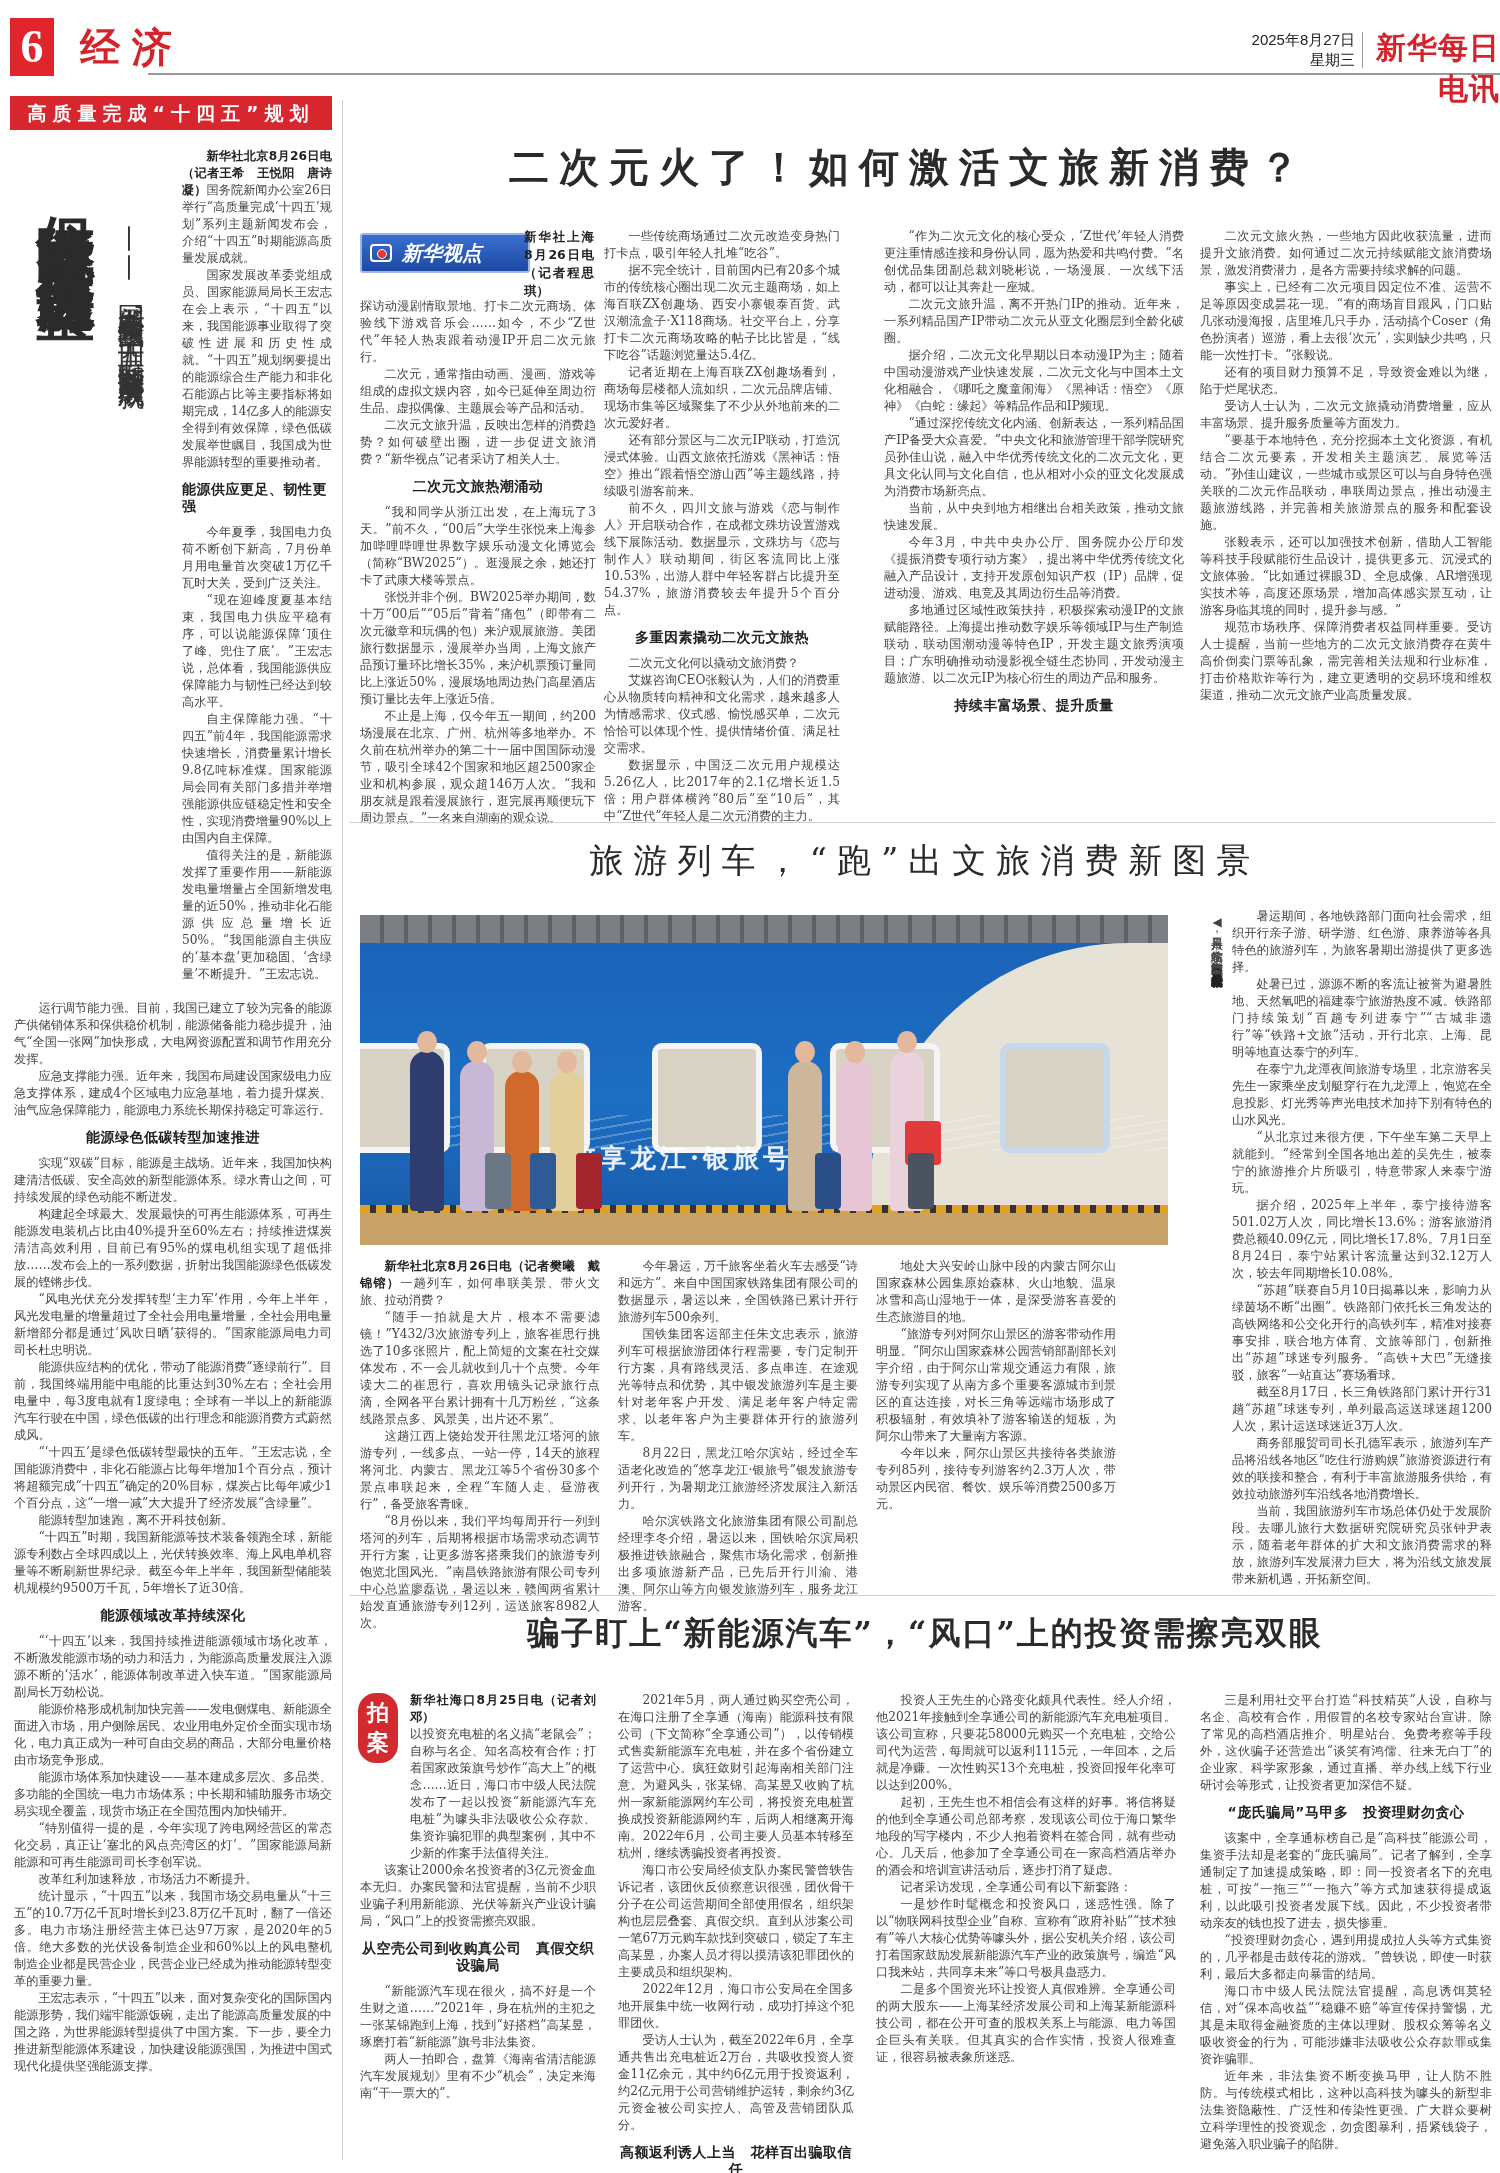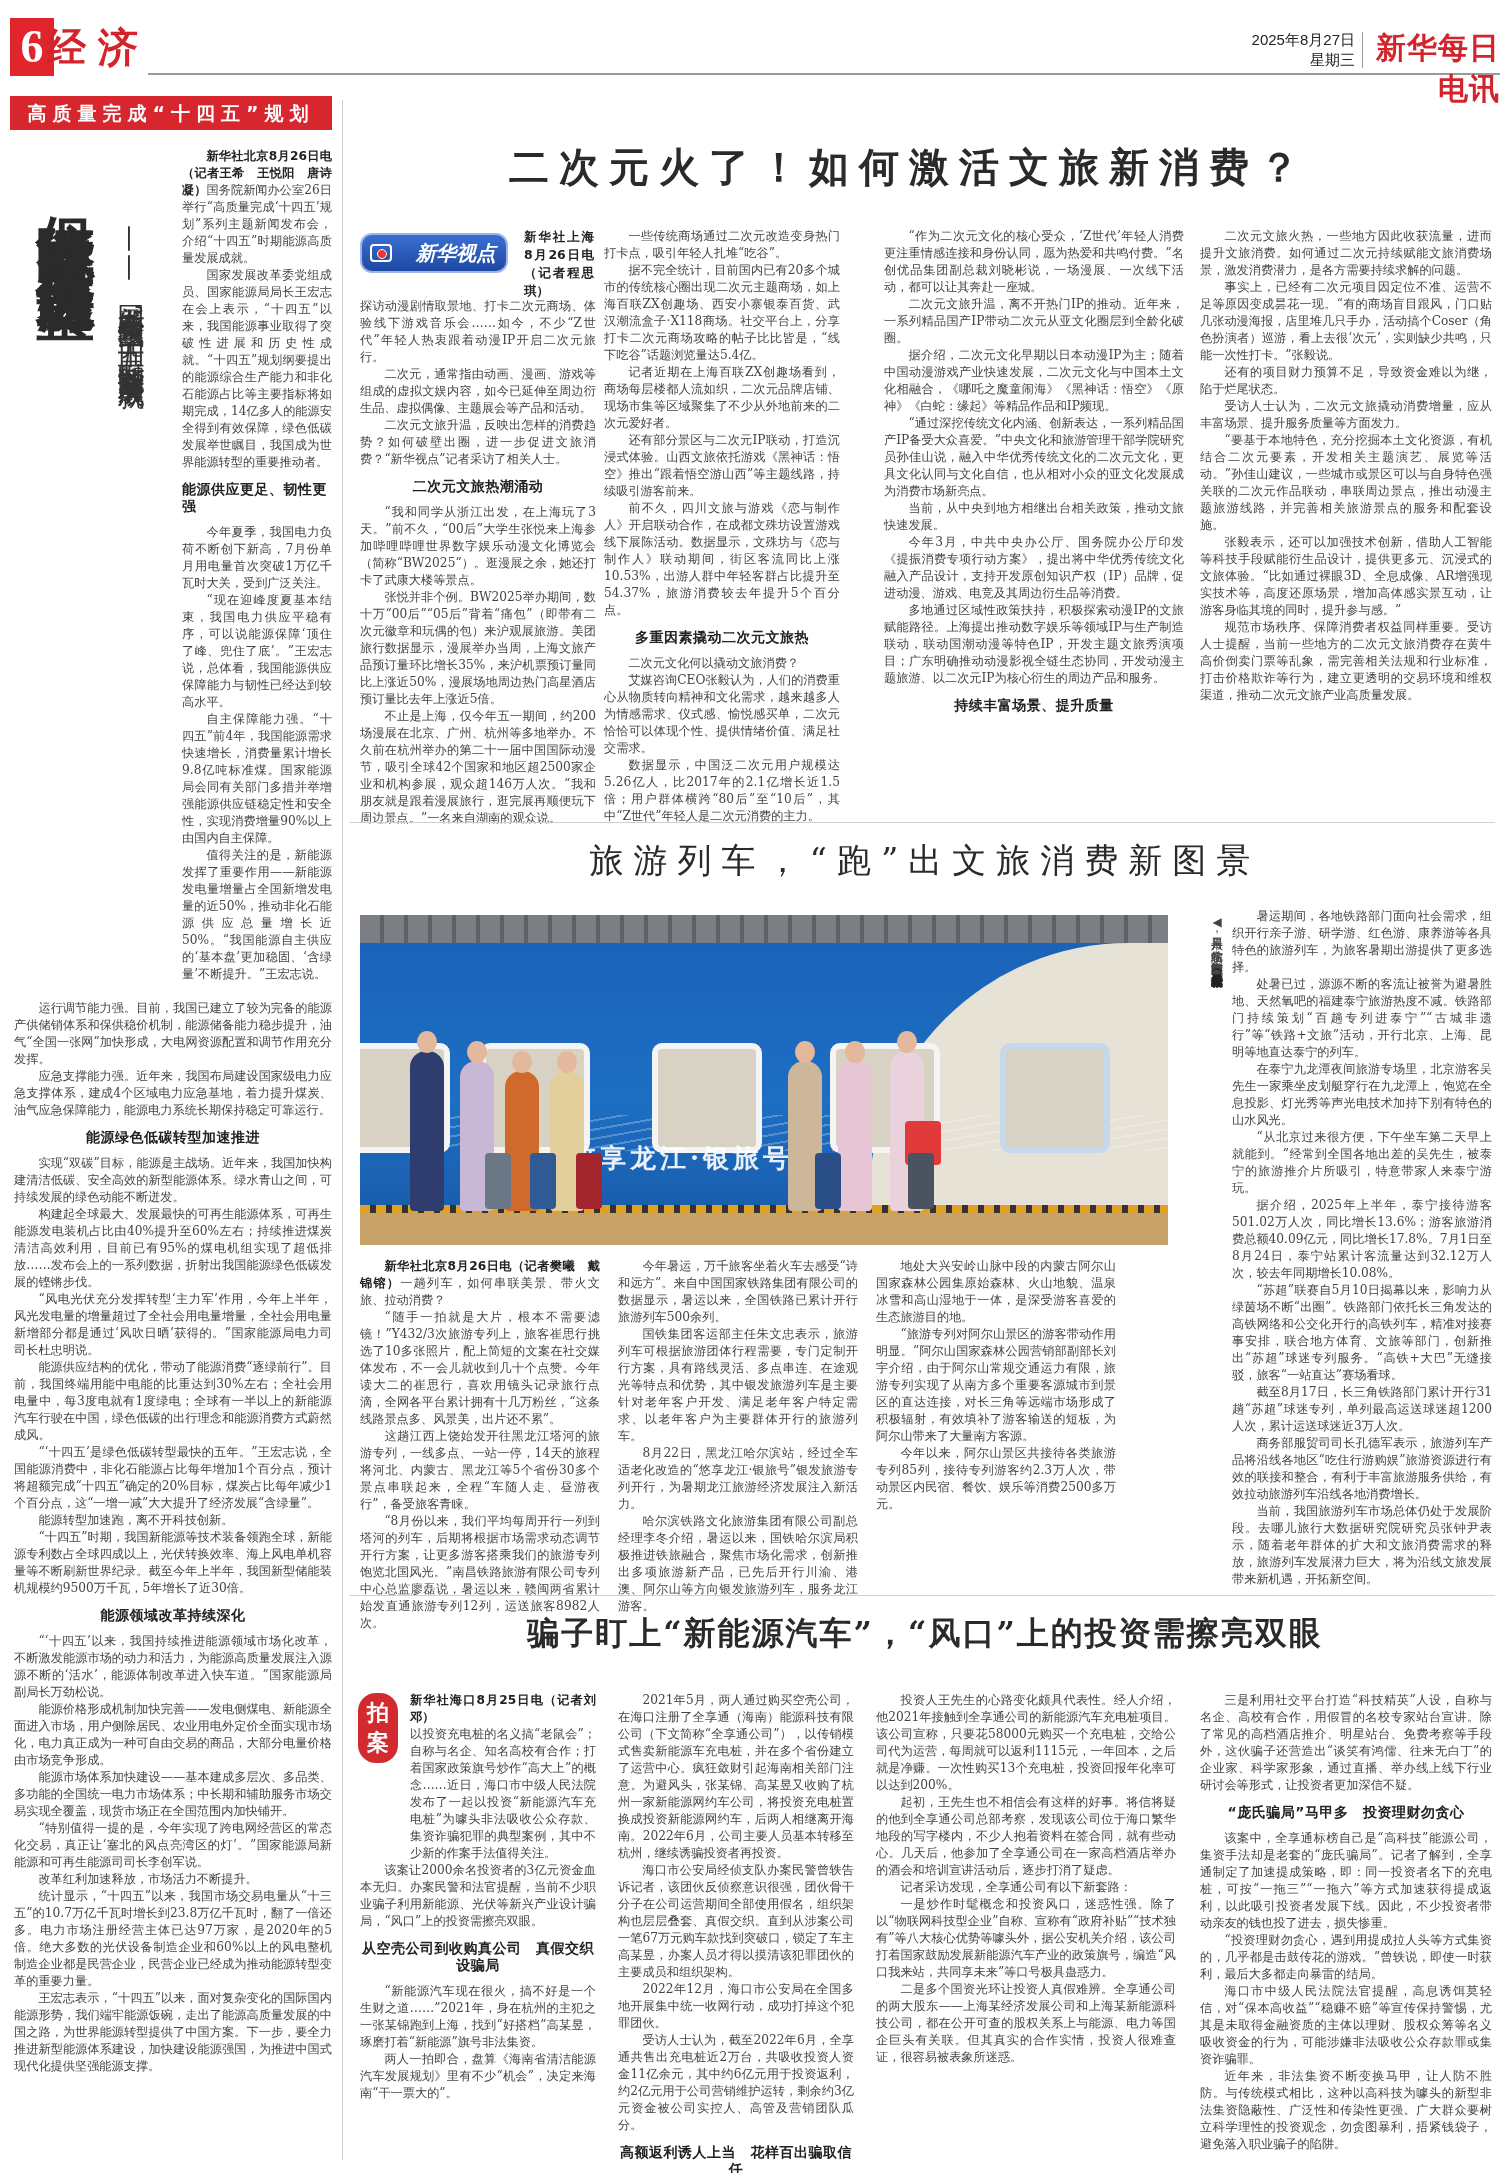--- a/index.html
+++ b/index.html
@@ -3,21 +3,21 @@
 <meta charset="utf-8">
 <style>
   * { box-sizing: border-box; margin: 0; padding: 0; }
   html, body { width: 1500px; height: 2173px; background: #ffffff; overflow: hidden; }
   body { position: relative; font-family: "DejaVu Serif", "Liberation Serif", serif; color: #3a3a3a; }
   .serif { font-family: "DejaVu Serif", "Liberation Serif", serif; }
   .abs { position: absolute; }
 
   
   .page-num { left: 10px; top: 18px; width: 44px; height: 58px; background: #e0252d; color: #fff; font-size: 46px; font-weight: bold; text-align: center; line-height: 58px; font-family: "Liberation Serif", serif; }
-  .section-name { left: 46px; top: 20px; font-size: 40px; font-weight: bold; color: #d3242c; letter-spacing: 12px; }
+  .section-name { left: 80px; top: 20px; font-size: 40px; font-weight: bold; color: #d3242c; letter-spacing: 12px; }
   .mast-rule { left: 148px; top: 73px; width: 1360px; height: 2px; background: #9a9a9a; }
   .mast-date { left: 1180px; top: 30px; font-size: 15px; color: #222; text-align: right; width: 175px; line-height: 20px; font-family: "Liberation Sans", sans-serif; }
   .mast-sep { left: 1362px; top: 32px; width: 1px; height: 36px; background: #999; }
   .mast-logo { left: 1370px; top: 28px; font-size: 30px; color: #d3242c; font-weight: bold; letter-spacing: 1px; text-align: right; }
 
   .column-banner { left: 10px; top: 96px; width: 322px; height: 34px; background: #d8262e; color: #fff; font-size: 19px; font-weight: bold; text-align: center; line-height: 34px; letter-spacing: 6px; font-family: "DejaVu Sans", sans-serif; }
 
   
   .v-title { left: 40px; top: 170px; width: 60px; font-size: 58px; font-weight: bold; color: #2b2b2b; line-height: 68px; writing-mode: vertical-rl; letter-spacing: 4px; }
   .v-sub { left: 116px; top: 225px; width: 30px; font-size: 27px; color: #333; writing-mode: vertical-rl; line-height: 30px; letter-spacing: 2px; font-family: "DejaVu Sans", sans-serif; }
@@ -25,21 +25,21 @@
   
   .col { font-size: 12.2px; line-height: 17px; color: #444; text-align: justify; }
   .col p { text-indent: 2em; }
   .col p.noind { text-indent: 0; }
   .col .lead { font-weight: bold; color: #222; font-family: "DejaVu Sans", sans-serif; }
   .subhead { font-family: "DejaVu Sans", sans-serif; font-weight: bold; font-size: 14px; color: #222; text-align: center; margin: 10px 0 9px; letter-spacing: 0.5px; text-indent: 0 !important; }
 
   .h1 { font-weight: bold; color: #2a2a2a; text-align: center; letter-spacing: 10px; }
 
   
-  .badge { left: 360px; top: 233px; width: 148px; height: 40px; background: linear-gradient(180deg,#3a6fd0,#1d49a3); border-radius: 12px; border: 2px solid #9db6e6; color: #fff; font-size: 20px; font-weight: bold; font-style: italic; line-height: 36px; padding-left: 54px; font-family: "DejaVu Sans", sans-serif; }
+  .badge { left: 360px; top: 233px; width: 170px; height: 40px; background: linear-gradient(180deg,#3a6fd0,#1d49a3); border-radius: 3px; border: 2px solid #9db6e6; color: #fff; font-size: 20px; font-weight: bold; font-style: italic; line-height: 36px; padding-left: 40px; font-family: "DejaVu Sans", sans-serif; }
   .badge .cam { position: absolute; left: 8px; top: 9px; width: 22px; height: 18px; border: 2px solid #fff; border-radius: 4px; }
   .badge .cam::after { content: ""; position: absolute; left: 5px; top: 3px; width: 8px; height: 8px; background: #e33; border-radius: 50%; border: 1px solid #fff; }
 
   
   .photo { left: 360px; top: 915px; width: 808px; height: 330px; overflow: hidden; background: #cfd6dc; }
   .photo .roof { position: absolute; left: 0; top: 0; width: 100%; height: 30px; background: repeating-linear-gradient(90deg,#7b7f84 0 20px,#5e6267 20px 24px); }
   .photo .train { position: absolute; left: 0; top: 28px; width: 100%; height: 262px; background: linear-gradient(180deg,#1a63b8 0%,#1d6fc4 60%,#1a5eae 100%); }
   .photo .cream { position: absolute; right: 0; top: 28px; width: 300px; height: 262px; background: #e7e2d6; border-top-left-radius: 260px 262px; }
   .photo .stripe { position: absolute; left: 0; top: 200px; width: 100%; height: 36px; background: repeating-linear-gradient(170deg, rgba(255,255,255,0.25) 0 2px, transparent 2px 9px); }
   .photo .win { position: absolute; top: 128px; width: 110px; height: 110px; background: #d8d2c4; border: 6px solid #f4f4f4; border-radius: 10px; }

